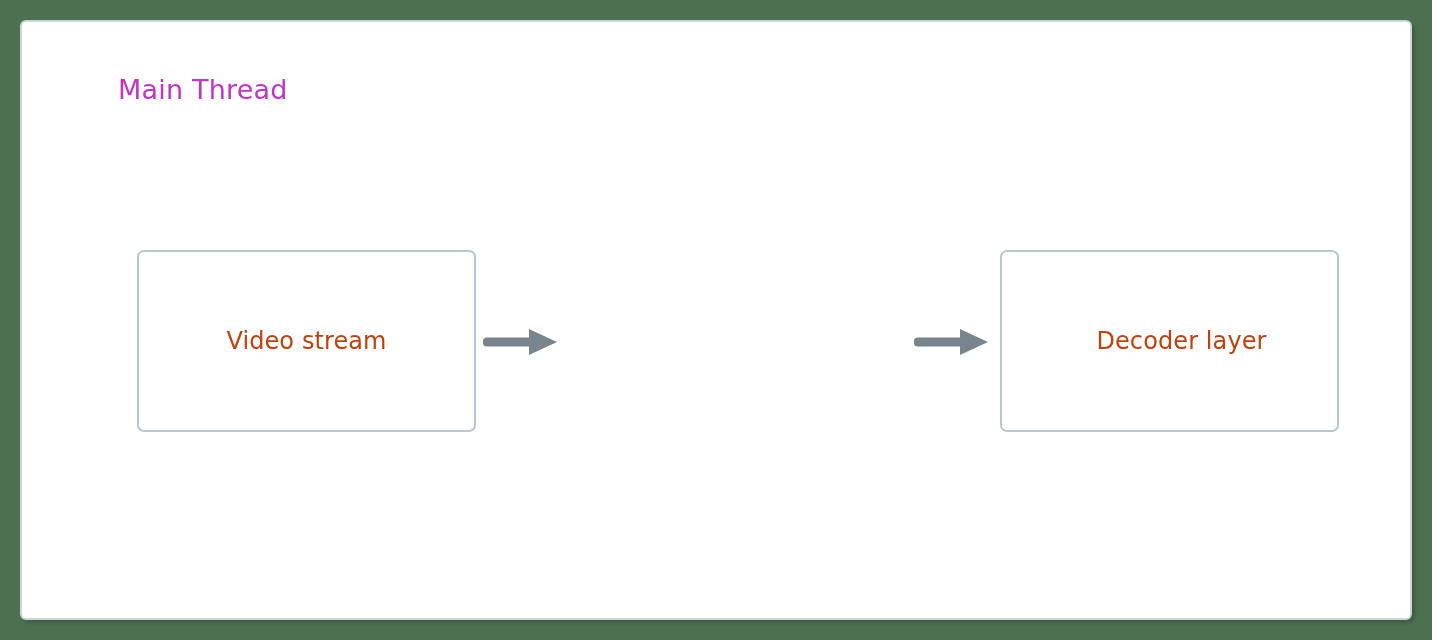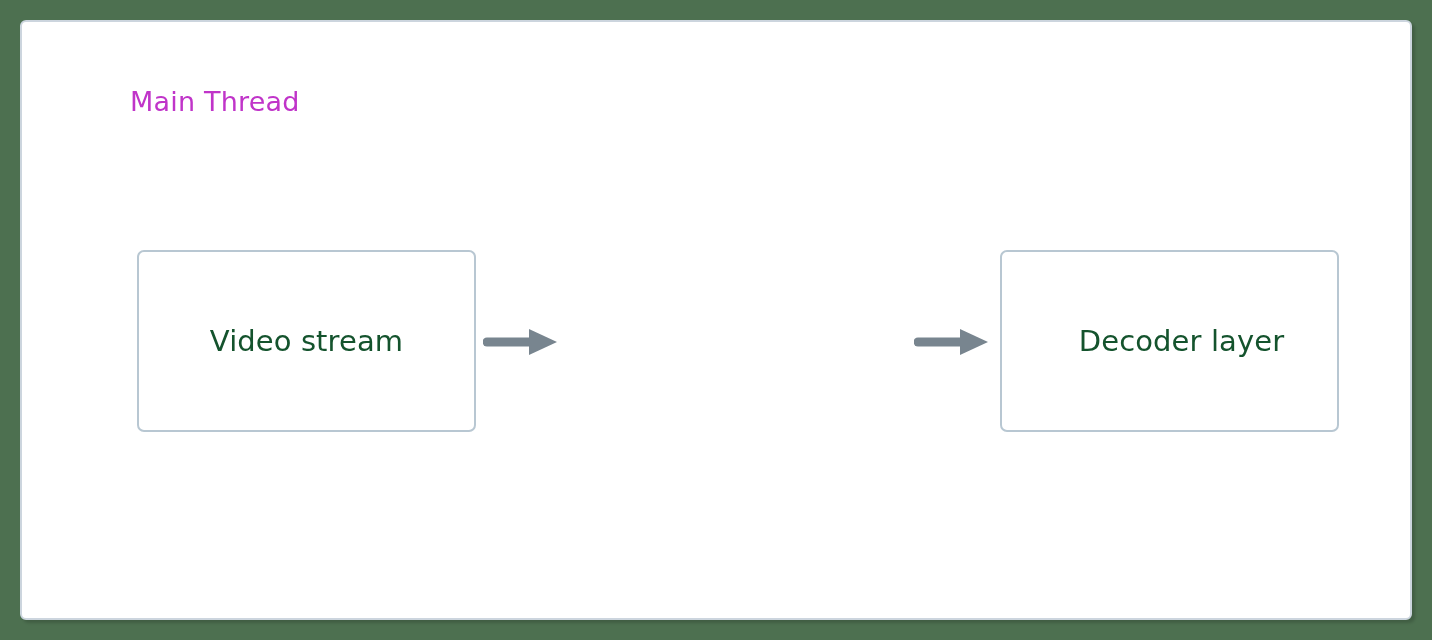--- a/index.html
+++ b/index.html
@@ -27,21 +27,21 @@
     border: 2px solid #ccd5de;
     border-radius: 6px;
     box-shadow: 3px 3px 3px rgba(0,0,0,0.16);
   }
 
   
   #thread-title {
     position: absolute;
     left: 96px;
     top: 54px;
-    margin: 12px;
+    margin: 0;
     font-size: 27px;
     font-weight: 400;
     line-height: 1;
     letter-spacing: 0.2px;
     color: #c034c9;
     white-space: nowrap;
   }
 
   
   .node {
@@ -50,23 +50,23 @@
     height: 182px;
     box-sizing: border-box;
     background: #ffffff;
     border: 2px solid #b8c7d2;
     border-radius: 7px;
     display: flex;
     align-items: center;
     justify-content: center;
   }
   .node-label {
-    font-size: 29px;
+    font-size: 24px;
     font-weight: 400;
-    color: #14532d;
+    color: #c2410c;
     line-height: 1;
     white-space: nowrap;
     letter-spacing: 0.1px;
   }
 
   #node-video-stream    { left: 115px;  width: 339px; }
   #node-processing-layer{ left: 547px;  width: 339px; }
   #node-decoder-layer   { left: 978px;  width: 339px; padding-left: 24px; }
 
   

